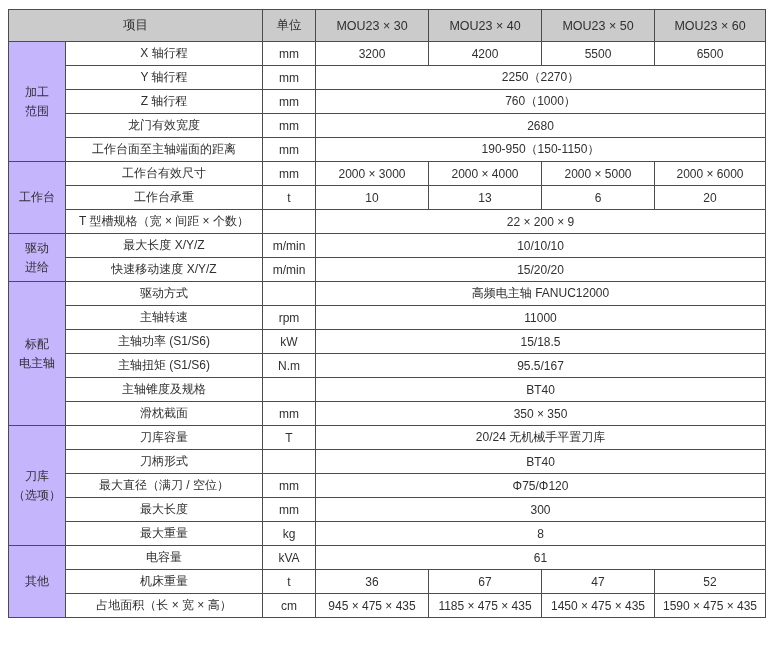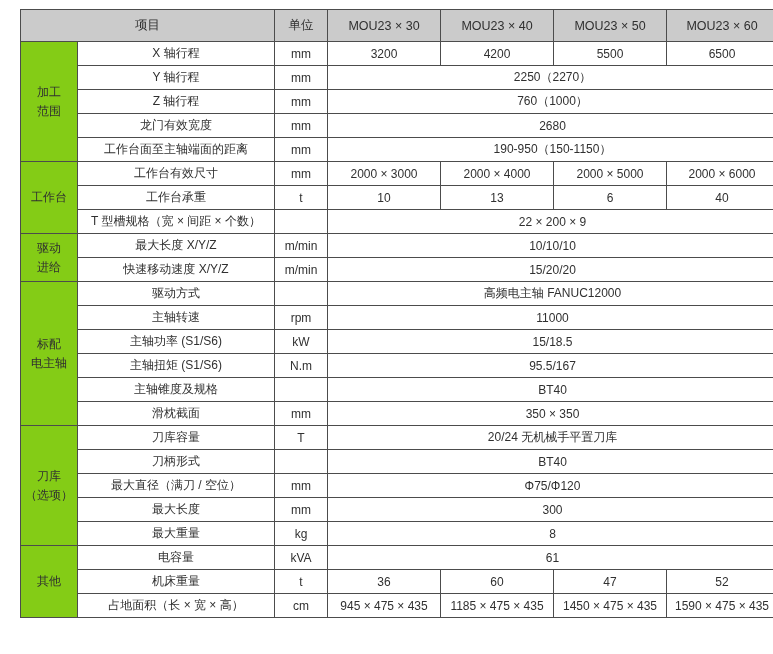--- a/index.html
+++ b/index.html
@@ -7,21 +7,21 @@
     padding: 0;
     background: #ffffff;
     width: 773px;
     height: 654px;
     font-family: "Liberation Sans", "DejaVu Sans", sans-serif;
   }
   .page {
     width: 773px;
     height: 566px;
     box-sizing: border-box;
-    padding: 9px 20px;
+    padding: 9px 8px;
   }
   table.spec {
     border-collapse: collapse;
     width: 757px;
     table-layout: fixed;
   }
   table.spec th,
   table.spec td {
     border: 1px solid #4c4c4c;
     font-size: 12px;
@@ -34,21 +34,21 @@
     overflow: hidden;
     white-space: nowrap;
     box-sizing: border-box;
   }
   table.spec thead th {
     height: 32px;
     background: #cbcbcb;
     font-size: 12.5px;
   }
   td.group-cell {
-    background: #84cc16;
+    background: #c4b5fd;
     line-height: 1.55;
     font-size: 12.5px;
   }
   td.label-cell {
     text-align: left;
     padding-left: 10px;
   }
   td.small-val {
     font-size: 11px;
   }
@@ -115,21 +115,21 @@
           <td>2000 × 4000</td>
           <td>2000 × 5000</td>
           <td>2000 × 6000</td>
         </tr>
         <tr>
           <td class="label-cell">工作台承重</td>
           <td>t</td>
           <td>10</td>
           <td>13</td>
           <td>6</td>
-          <td>40</td>
+          <td>20</td>
         </tr>
         <tr>
           <td class="label-cell">T 型槽规格（宽 × 间距 × 个数）</td>
           <td></td>
           <td colspan="4">22 × 200 × 9</td>
         </tr>
         <tr>
           <td class="group-cell" rowspan="2"><span>驱动</span><br><span>进给</span></td>
           <td class="label-cell">最大长度 X/Y/Z</td>
           <td>m/min</td>
@@ -200,21 +200,21 @@
         <tr>
           <td class="group-cell" rowspan="3"><span>其他</span></td>
           <td class="label-cell">电容量</td>
           <td>kVA</td>
           <td colspan="4">61</td>
         </tr>
         <tr>
           <td class="label-cell">机床重量</td>
           <td>t</td>
           <td>36</td>
-          <td>60</td>
+          <td>67</td>
           <td>47</td>
           <td>52</td>
         </tr>
         <tr>
           <td class="label-cell">占地面积（长 × 宽 × 高）</td>
           <td>cm</td>
           <td class="small-val">945 × 475 × 435</td>
           <td class="small-val">1185 × 475 × 435</td>
           <td class="small-val">1450 × 475 × 435</td>
           <td class="small-val">1590 × 475 × 435</td>

